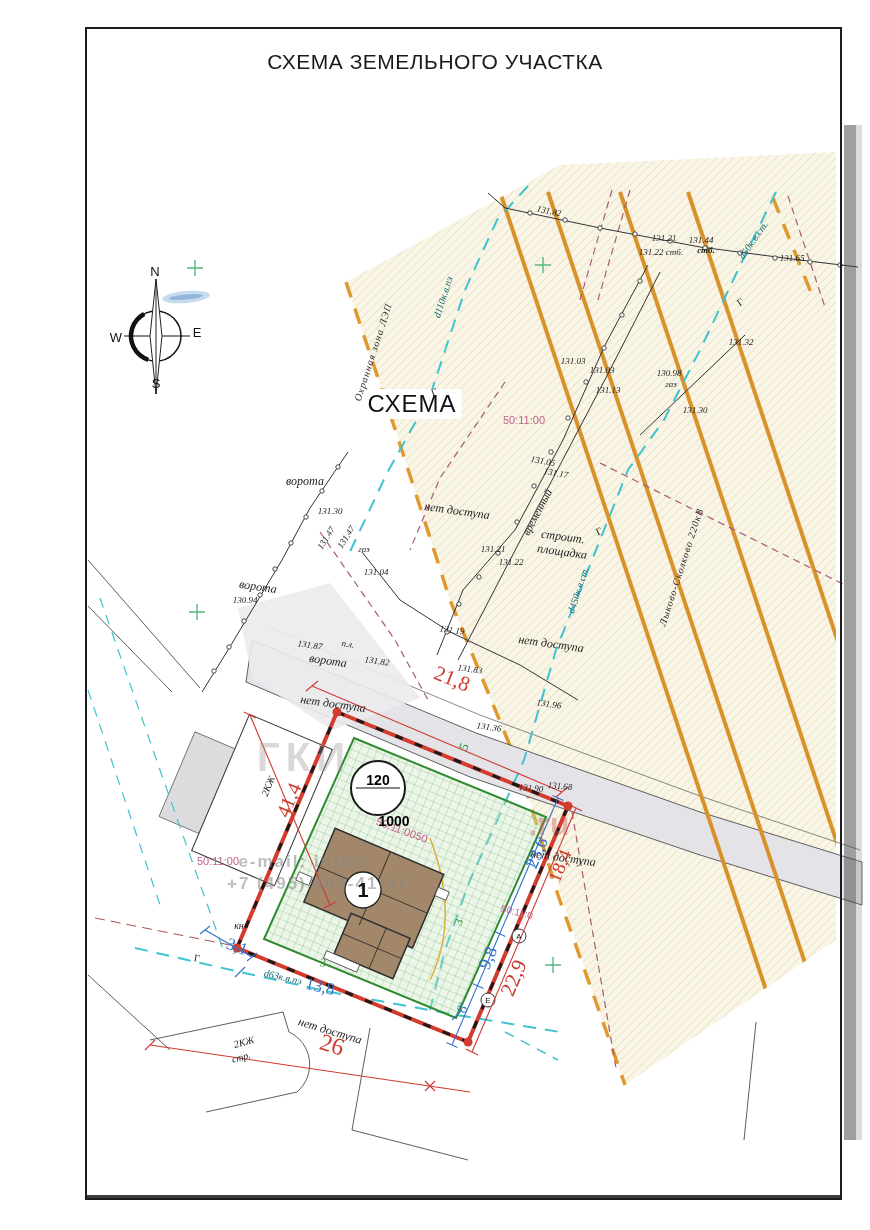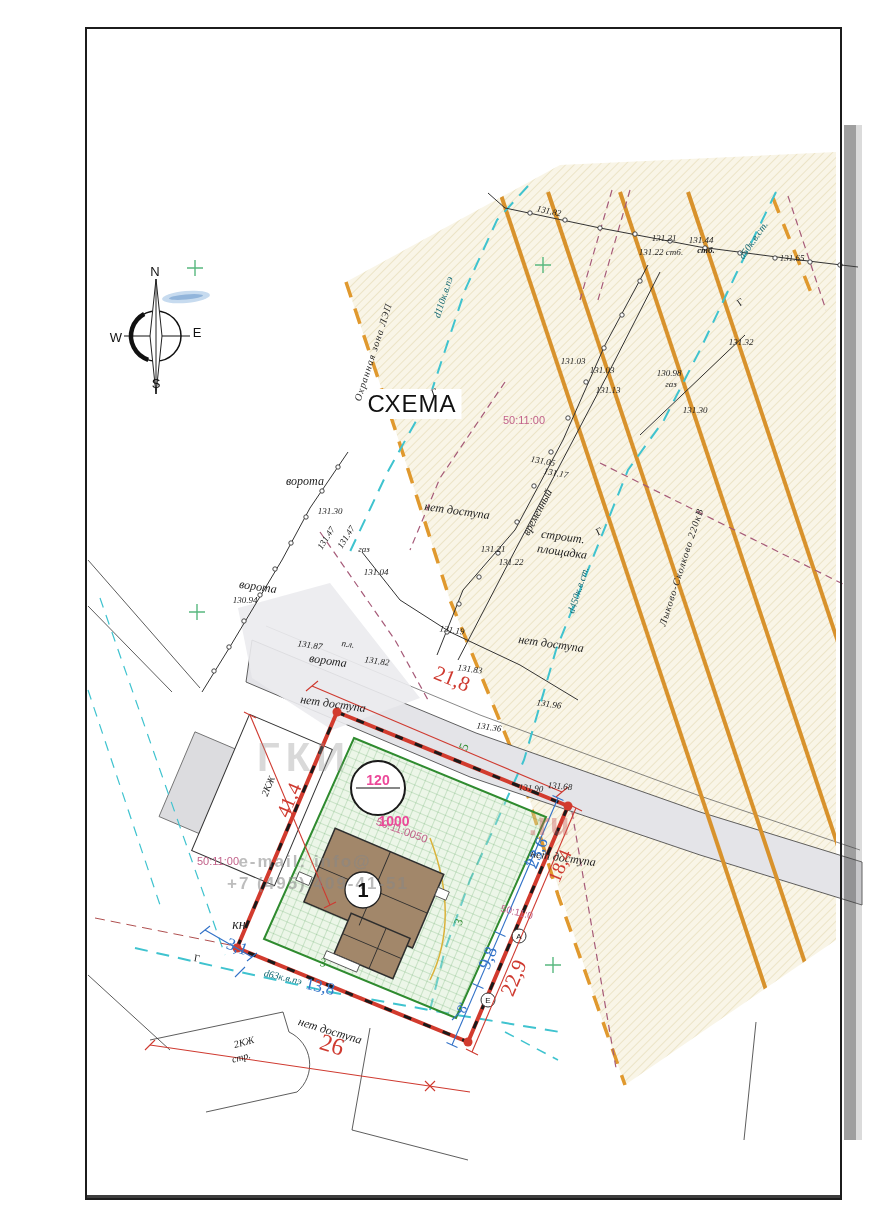--- a/index.html
+++ b/index.html
@@ -9,21 +9,21 @@
   .lb{position:absolute;white-space:nowrap;line-height:1;transform-origin:center;}
   .topo{font:italic 9px "Liberation Serif",serif;color:#1d1d1d;}
   .note{font:italic 12px "Liberation Serif",serif;color:#1d1d1d;}
   .zone{font:italic 10px "Liberation Serif",serif;color:#2b2b2b;letter-spacing:1px;}
   .pipe{font:italic 10px "Liberation Serif",serif;color:#156a74;}
   .g{font:10px "Liberation Serif",serif;color:#222;}
   .dimr{font:20px "Liberation Serif",serif;color:#cf3a30;}
   .dimb{font:18px "Liberation Serif",serif;color:#3272c8;}
   .dimg{font:13px "Liberation Serif",serif;color:#2f8b2f;}
   .pink{font:11px "Liberation Sans",sans-serif;color:#c2628a;}
-  .circ{font:600 14px "Liberation Sans",sans-serif;color:#ec4899;}
+  .circ{font:600 14px "Liberation Sans",sans-serif;color:#000000;}
   .circ1{font:bold 20px "Liberation Sans",sans-serif;color:#111;}
   .circs{font:8px "Liberation Sans",sans-serif;color:#111;}
   .title-line{position:absolute;width:870px;text-align:center;color:#1a1a1a;}
   .t1{top:50px;font-size:21px;letter-spacing:.5px;}
   .t2{top:77px;font-size:19px;}
   .scheme{position:absolute;font-size:24px;color:#111;background:#fff;padding:1px 5px;
           transform:translate(-50%,-50%);letter-spacing:1px;}
   .compass-letter{position:absolute;font-size:13px;color:#111;transform:translate(-50%,-50%);}
   .wm1{position:absolute;font:bold 40px "Liberation Sans",sans-serif;color:rgba(145,145,145,.35);
        letter-spacing:6px;transform:translate(-50%,-50%);}
@@ -225,20 +225,21 @@
   </g>
 
   <rect x="86" y="28" width="755" height="1171" fill="none" stroke="#1c1c1c" stroke-width="2"></rect>
   <line x1="86" y1="1197" x2="841" y2="1197" stroke="#1c1c1c" stroke-width="4" opacity="0.85"></line>
   <g>
     <rect x="844" y="125" width="12" height="1015" fill="#404040" opacity="0.5"></rect>
     <rect x="856" y="125" width="6" height="1015" fill="#707070" opacity="0.25"></rect>
   </g>
 </svg>
 
+<div class="title-line t1">СХЕМА ЗЕМЕЛЬНОГО УЧАСТКА</div>
 <div class="scheme" style="left:412px;top:404px;">СХЕМА</div>
 
 <span class="compass-letter" style="left:155px;top:271px;">N</span>
 <span class="compass-letter" style="left:197px;top:332px;">E</span>
 <span class="compass-letter" style="left:156px;top:383px;">S</span>
 <span class="compass-letter" style="left:116px;top:337px;">W</span>
 
 <span class="wm1" style="left:304px;top:757px;">ГКИ</span>
 <span class="wm-ru" style="left:530px;top:824px;margin-left:19px;">.ru</span>
 <span class="wm-mail" style="left:305px;top:862px;">e-mail: info@</span>
@@ -281,21 +282,21 @@
       <span class="lb note" style="left: 258px; top: 587px; transform: translate(-50%, -50%) rotate(8deg);">ворота</span>
       <span class="lb note" style="left: 328px; top: 661px; transform: translate(-50%, -50%) rotate(8deg);">ворота</span>
       <span class="lb note" style="left: 457px; top: 511px; transform: translate(-50%, -50%) rotate(8deg);">нет доступа</span>
       <span class="lb note" style="left: 551px; top: 644px; transform: translate(-50%, -50%) rotate(8deg);">нет доступа</span>
       <span class="lb note" style="left: 333px; top: 704px; transform: translate(-50%, -50%) rotate(8deg);">нет доступа</span>
       <span class="lb note" style="left: 563px; top: 858px; transform: translate(-50%, -50%) rotate(8deg);">нет доступа</span>
       <span class="lb note" style="left: 330px; top: 1031px; transform: translate(-50%, -50%) rotate(17deg);">нет доступа</span>
       <span class="lb note" style="left: 563px; top: 537px; transform: translate(-50%, -50%) rotate(8deg);">строит.</span>
       <span class="lb note" style="left: 562px; top: 552px; transform: translate(-50%, -50%) rotate(8deg);">площадка</span>
       <span class="lb note" style="left: 537px; top: 512px; font-size: 11px; transform: translate(-50%, -50%) rotate(-62deg);">временный</span>
-      <span class="lb topo" style="left: 239px; top: 925px; font-size: 14px; transform: translate(-50%, -50%) rotate(0deg);">кн</span>
+      <span class="lb topo" style="left: 239px; top: 925px; font-size: 10px; transform: translate(-50%, -50%) rotate(0deg);">кн</span>
       <span class="lb topo" style="left: 268px; top: 786px; font-size: 10px; transform: translate(-50%, -50%) rotate(-67deg);">2КЖ</span>
       <span class="lb topo" style="left: 244px; top: 1042px; font-size: 10px; transform: translate(-50%, -50%) rotate(-15deg);">2КЖ</span>
       <span class="lb topo" style="left: 241px; top: 1057px; font-size: 10px; transform: translate(-50%, -50%) rotate(-15deg);">стр.</span>
       <span class="lb zone" style="left: 373px; top: 352px; transform: translate(-50%, -50%) rotate(-72deg);">Охранная зона ЛЭП</span>
       <span class="lb zone" style="left: 681px; top: 567px; transform: translate(-50%, -50%) rotate(-72deg);">Лыково-Сколково 220кВ</span>
       <span class="lb pipe" style="left: 443px; top: 297px; transform: translate(-50%, -50%) rotate(-72deg);">d110к.в.пэ</span>
       <span class="lb pipe" style="left: 753px; top: 240px; transform: translate(-50%, -50%) rotate(-55deg);">d50к.в.ст.</span>
       <span class="lb pipe" style="left: 578px; top: 590px; transform: translate(-50%, -50%) rotate(-72deg);">d450к.в.ст.</span>
       <span class="lb pipe" style="left: 283px; top: 977px; transform: translate(-50%, -50%) rotate(13deg);">d63к.в.пэ</span>
       <span class="lb g" style="left: 434px; top: 392px; transform: translate(-50%, -50%) rotate(-20deg);">Г</span>

